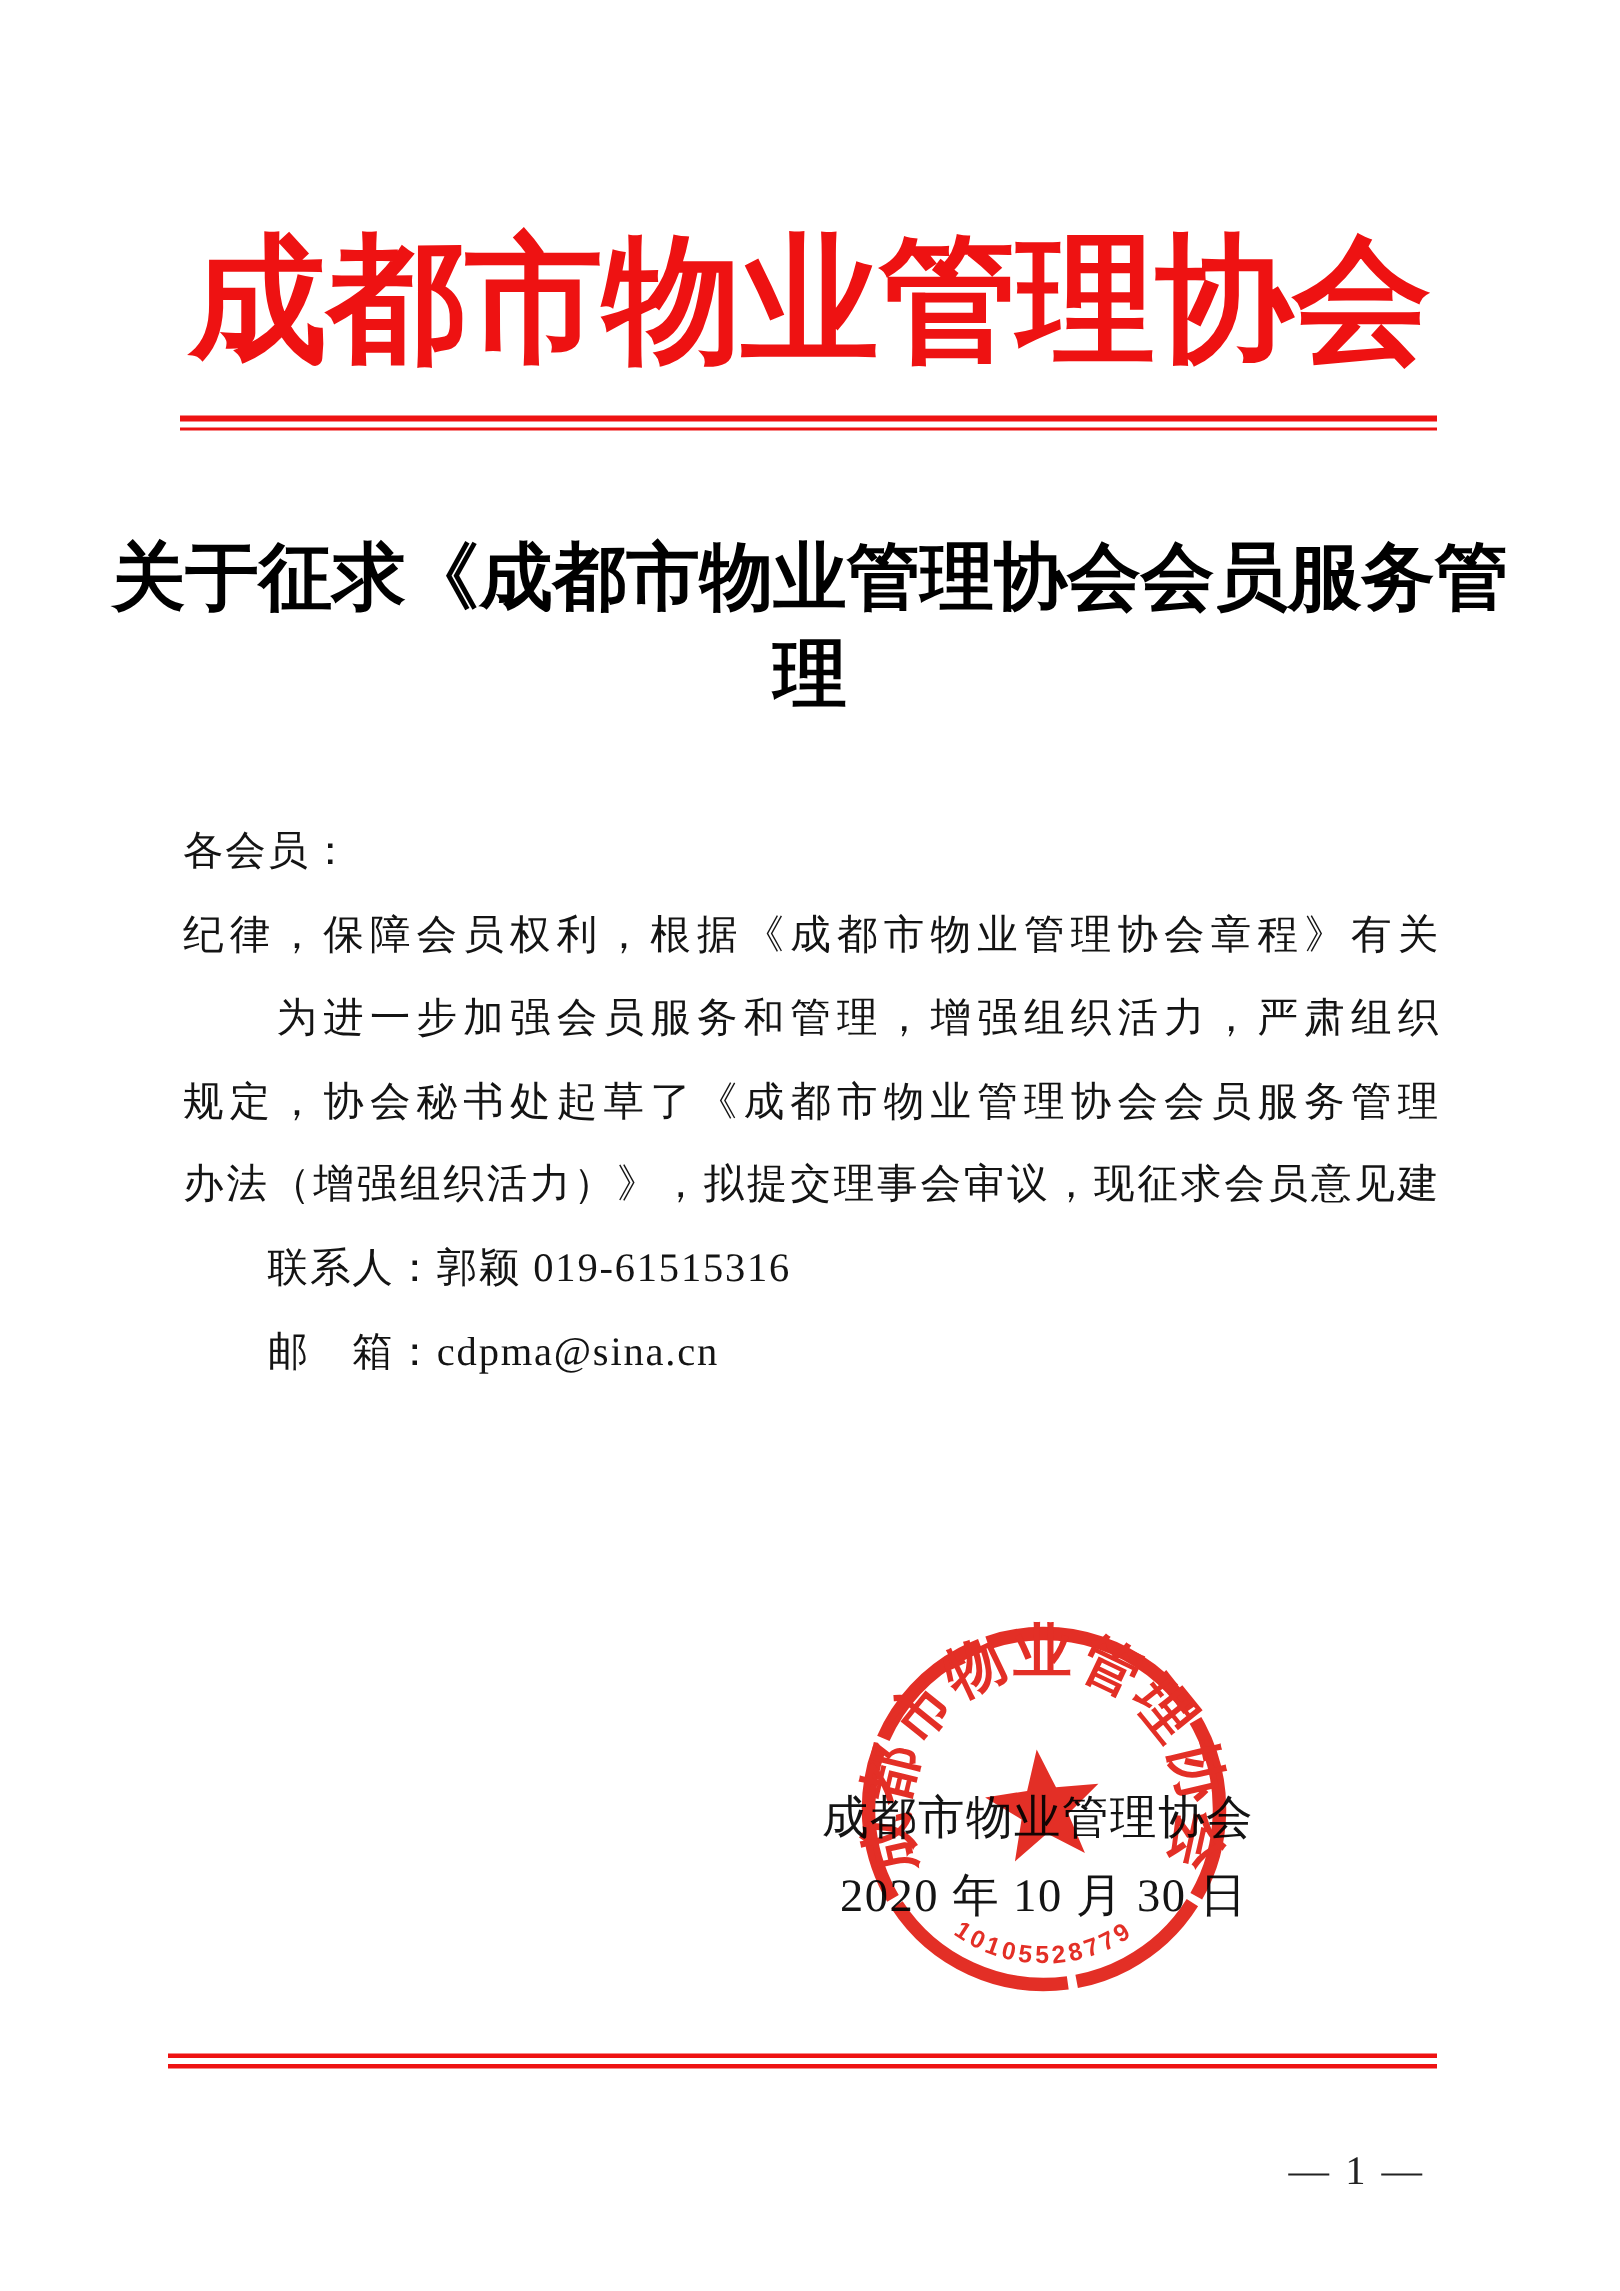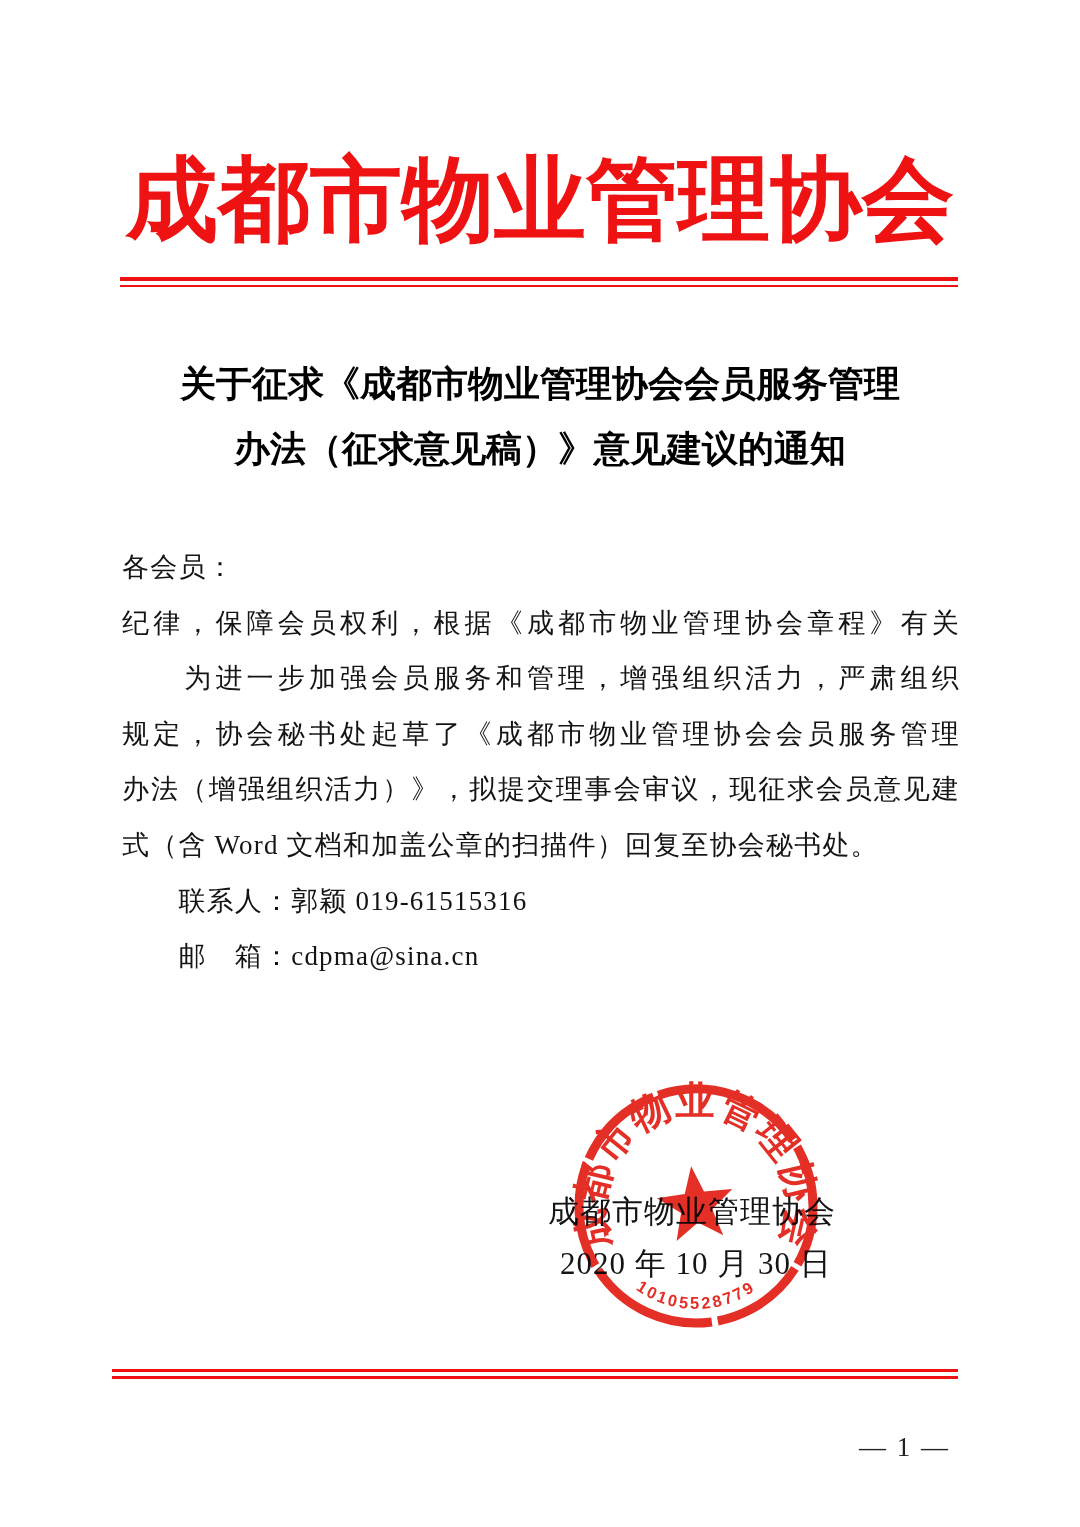--- a/index.html
+++ b/index.html
@@ -24,21 +24,21 @@
   }
   .rule{position:absolute;left:120px;width:838px;background:#ee1212;}
   .rule-top-thick{top:277px;height:4px;}
   .rule-top-thin{top:285px;height:2px;}
   .rule-bot-1{top:1369px;left:112px;width:846px;height:3px;}
   .rule-bot-2{top:1376px;left:112px;width:846px;height:3px;}
   
   .doc-title{
     position:absolute;top:352px;left:60px;width:960px;
     text-align:center;color:#000;
-    font-weight:bold;font-size:36px;line-height:65px;
+    font-weight:bold;font-size:49px;line-height:65px;
     font-family:"Liberation Serif","DejaVu Serif",serif;
   }
   
   .body-block{
     position:absolute;top:540px;left:122px;width:838px;
     font-size:27px;line-height:55.6px;
     letter-spacing:1.2px;
     color:#141414;
   }
   .body-line{white-space:pre-wrap;}
@@ -68,30 +68,28 @@
 <body>
 
 <div class="page">
 
   <div class="org-title">成都市物业管理协会</div>
   <div class="rule rule-top-thick"></div>
   <div class="rule rule-top-thin"></div>
 
   <div class="doc-title">
     <div>关于征求《成都市物业管理协会会员服务管理</div>
-    <div>办法（征求意见稿）》意见建议的通知</div>
   </div>
 
   <div class="body-block">
       <div class="body-line">各会员：</div>
       <div class="body-line fill">纪律，保障会员权利，根据《成都市物业管理协会章程》有关</div>
       <div class="body-line fill">　　为进一步加强会员服务和管理，增强组织活力，严肃组织</div>
       <div class="body-line fill">规定，协会秘书处起草了《成都市物业管理协会会员服务管理</div>
       <div class="body-line fill">办法（增强组织活力）》，拟提交理事会审议，现征求会员意见建</div>
-      <div class="body-line">式（含 Word 文档和加盖公章的扫描件）回复至协会秘书处。</div>
       <div class="body-line">　　联系人：郭颖 019-61515316</div>
       <div class="body-line">　　邮　箱：cdpma@sina.cn</div>
     </div>
 
   <div class="signature">成都市物业管理协会</div>
   <div class="sign-date">2020 年 10 月 30 日</div>
 
   <svg class="seal" viewBox="-130 -130 260 260" xmlns="http://www.w3.org/2000/svg">
     <defs>
       <path id="sealArcTop" d="M -79.67 46 A 92 92 0 1 1 79.67 46" fill="none"></path>

